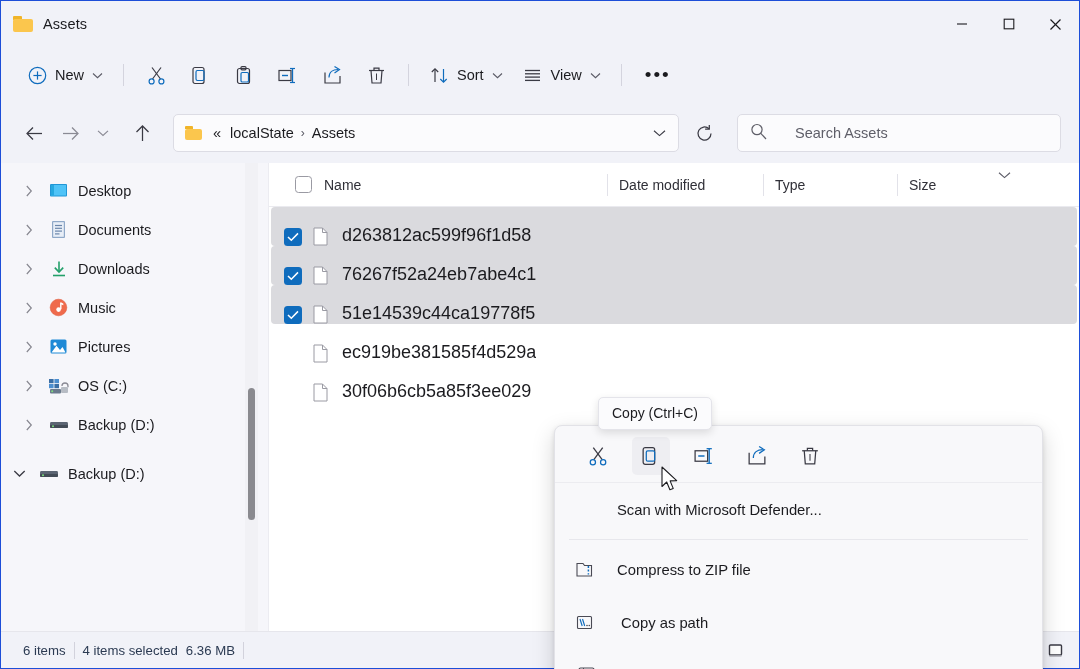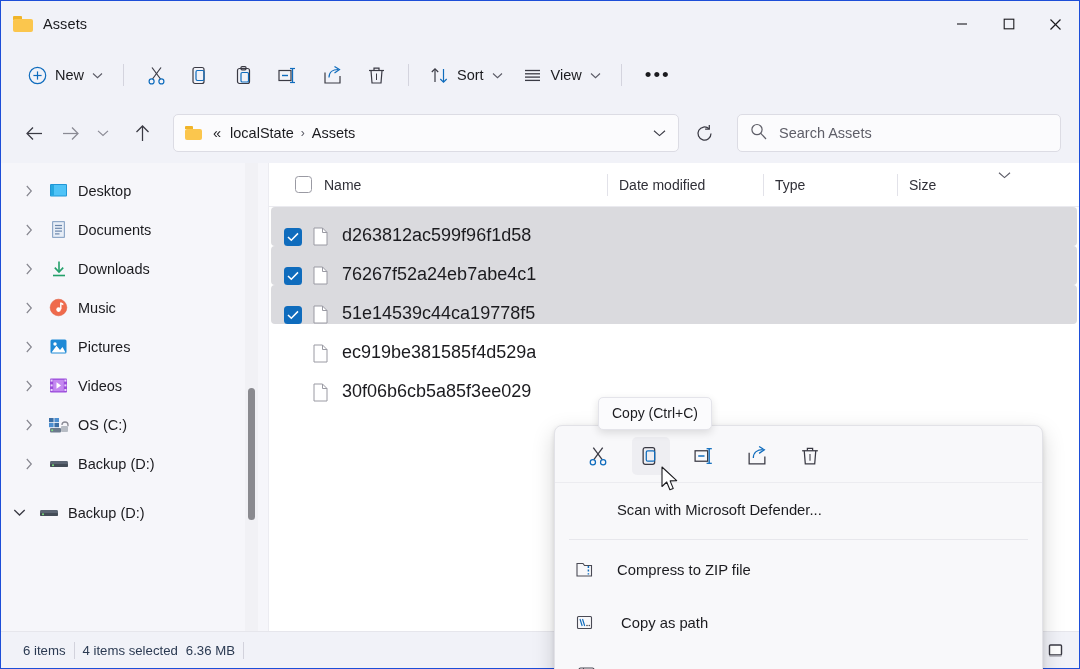--- a/index.html
+++ b/index.html
@@ -92,21 +92,21 @@
   }
   .crumbs { display: flex; align-items: center; font-size: 14.5px; color: #1b1b1f; gap: 1px; }
   .crumb { padding: 3px 5px; border-radius: 4px; }
   .crumb-sep { color: #5b5b66; font-size: 12px; padding: 0 1px; }
   .crumb-prefix { color: #1b1b1f; padding: 0 3px; }
   .addr-actions { margin-left: auto; display: flex; align-items: center; }
   .addr-ic { width: 30px; height: 30px; border-radius: 4px; display:flex; align-items:center; justify-content:center; color:#3a3a44;}
   .searchbox {
     flex: 1; height: 38px; margin-left: 14px; margin-right: 2px;
     background: #fbfbfd; border: 1px solid #dcdce4; border-radius: 5px;
-    display: flex; align-items: center; padding: 0 12px; gap: 12px;
+    display: flex; align-items: center; padding: 0 12px; gap: 28px;
   }
   .searchbox .sph { font-size: 14.5px; color: #5e5e68; }
 
   
   .body-area { flex: 1; display: flex; background: #ffffff; min-height: 0; position: relative; }
 
   
   .sidebar {
     width: 268px; flex: 0 0 268px; background: #f6f6fa;
     position: relative; padding-top: 8px;
@@ -518,41 +518,20 @@
         <span class="side-ic">
           <svg width="19" height="19" viewBox="0 0 19 19">
               <rect x="1.5" y="2.5" width="16" height="14" rx="1.5" fill="#1f8ad6"></rect>
               <circle cx="6" cy="7" r="1.7" fill="#fff"></circle>
               <path d="M2.5 15.5 L7.5 8.8 L11 13 L13.5 10 L16.5 15.5 Z" fill="#fff"></path>
             </svg>
         </span>
         <span class="side-label">Pictures</span>
       </div>
 
-      <div class="side-item">
-        <span class="side-chev">
-          <svg width="8" height="12" viewBox="0 0 8 12">
-              <polyline points="1.8,1 6.3,6 1.8,11" fill="none" stroke="currentColor" stroke-width="1.15"></polyline>
-            </svg>
-        </span>
-        <span class="side-ic">
-          <svg width="19" height="17" viewBox="0 0 19 17">
-              <rect x="1" y="1.5" width="17" height="14" rx="1" fill="#9c4ddb"></rect>
-              <rect x="4.2" y="2.8" width="10.6" height="11.4" fill="#c488f0"></rect>
-              <rect x="1.6" y="2.6" width="2" height="2" fill="#e8d5fa"></rect>
-              <rect x="1.6" y="7.4" width="2" height="2" fill="#e8d5fa"></rect>
-              <rect x="1.6" y="12" width="2" height="2" fill="#e8d5fa"></rect>
-              <rect x="15.4" y="2.6" width="2" height="2" fill="#e8d5fa"></rect>
-              <rect x="15.4" y="7.4" width="2" height="2" fill="#e8d5fa"></rect>
-              <rect x="15.4" y="12" width="2" height="2" fill="#e8d5fa"></rect>
-              <path d="M7.5 5.2 L12 8.5 L7.5 11.8 Z" fill="#fff"></path>
-            </svg>
-        </span>
-        <span class="side-label">Videos</span>
-      </div>
 
       <div class="side-item">
         <span class="side-chev">
           <svg width="8" height="12" viewBox="0 0 8 12">
               <polyline points="1.8,1 6.3,6 1.8,11" fill="none" stroke="currentColor" stroke-width="1.15"></polyline>
             </svg>
         </span>
         <span class="side-ic">
           <svg width="21" height="18" viewBox="0 0 21 18">
               <rect x="1" y="2" width="4.6" height="4.2" fill="#3a6ea5"></rect>

